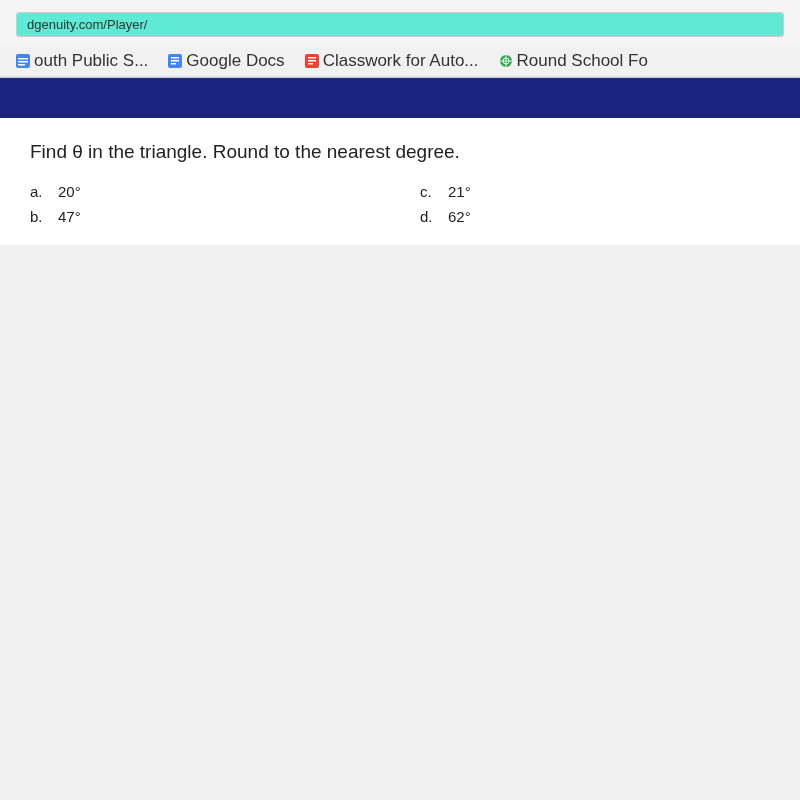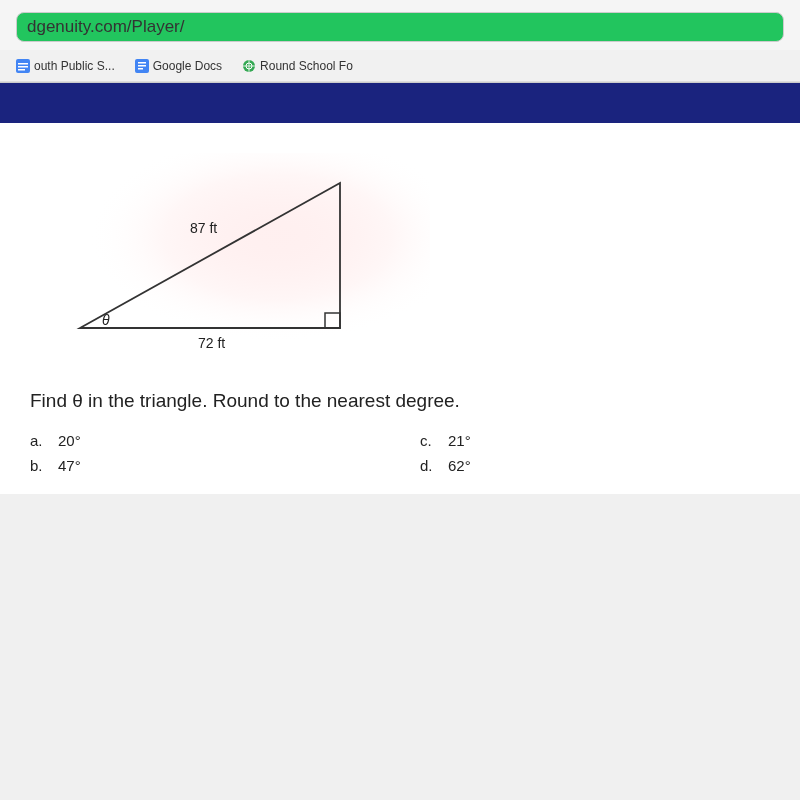--- a/index.html
+++ b/index.html
@@ -11,25 +11,25 @@
       background: #f0f0f0;
     }
 
     
     .browser-chrome {
       background: #f5f5f5;
       border-bottom: 1px solid #ccc;
     }
 
     .address-bar {
-      background: #22c55e;
+      background: #5eead4;
       border: 1px solid #ccc;
-      border-radius: 8px;
+      border-radius: 3px;
       padding: 4px 10px;
-      font-size: 17px;
+      font-size: 13px;
       color: #333;
       margin: 6px 8px;
       display: block;
     }
 
     .bookmarks-bar {
       background: #f1f1f1;
       border-bottom: 1px solid #ddd;
       padding: 4px 8px;
       display: flex;
@@ -38,21 +38,21 @@
       height: 32px;
       overflow: hidden;
     }
 
     .bookmark-item {
       display: flex;
       align-items: center;
       gap: 4px;
       padding: 3px 8px;
       border-radius: 3px;
-      font-size: 12px;
+      font-size: 17px;
       color: #333;
       cursor: pointer;
       white-space: nowrap;
     }
 
     .bookmark-icon {
       width: 14px;
       height: 14px;
       display: inline-flex;
       align-items: center;
@@ -195,20 +195,31 @@
         <svg width="14" height="14" viewBox="0 0 14 14">
           <rect width="14" height="14" fill="#4285f4" rx="2"></rect>
           <rect x="3" y="3" width="8" height="1.5" fill="white"></rect>
           <rect x="3" y="6" width="8" height="1.5" fill="white"></rect>
           <rect x="3" y="9" width="5" height="1.5" fill="white"></rect>
         </svg>
       </span>
       <span>Google Docs</span>
     </div>
 
+    <div class="bookmark-item">
+      <span class="bookmark-icon">
+        <svg width="14" height="14" viewBox="0 0 14 14">
+          <rect width="14" height="14" fill="#ea4335" rx="2"></rect>
+          <rect x="3" y="3" width="8" height="1.5" fill="white"></rect>
+          <rect x="3" y="6" width="8" height="1.5" fill="white"></rect>
+          <rect x="3" y="9" width="5" height="1.5" fill="white"></rect>
+        </svg>
+      </span>
+      <span>Classwork for Auto...</span>
+    </div>
 
     <div class="bookmark-item">
       <span class="bookmark-icon">
         <svg width="14" height="14" viewBox="0 0 14 14">
           <circle cx="7" cy="7" r="6" fill="#34a853"></circle>
           <circle cx="7" cy="7" r="3" fill="none" stroke="white" stroke-width="1"></circle>
           <line x1="7" y1="1" x2="7" y2="13" stroke="white" stroke-width="0.8"></line>
           <line x1="1" y1="7" x2="13" y2="7" stroke="white" stroke-width="0.8"></line>
         </svg>
       </span>
@@ -217,44 +228,20 @@
   </div>
 </div>
 
 <div class="nav-bar"></div>
 
 <div class="main-content">
 
 
   <div class="question-area">
 
-    <div class="triangle-container">
-      <svg width="380" height="210" viewBox="0 0 380 210">
-
-        <defs>
-          <radialGradient id="wm" cx="60%" cy="40%">
-            <stop offset="0%" stop-color="#ffcccc" stop-opacity="0.3"></stop>
-            <stop offset="60%" stop-color="#ffaaaa" stop-opacity="0.1"></stop>
-            <stop offset="100%" stop-color="white" stop-opacity="0"></stop>
-          </radialGradient>
-        </defs>
-        <rect width="380" height="210" fill="url(#wm)"></rect>
-
-        <polygon points="30,175 290,30 290,175" fill="none" stroke="#333" stroke-width="1.8"></polygon>
-
-        <rect x="275" y="160" width="15" height="15" fill="none" stroke="#333" stroke-width="1.5"></rect>
-
-        <text x="140" y="80" font-size="14" font-family="Arial" fill="#222">87 ft</text>
-
-        <text x="148" y="195" font-size="14" font-family="Arial" fill="#222">72 ft</text>
-
-        <text x="52" y="172" font-size="14" font-family="Arial" fill="#222" font-style="italic">θ</text>
-
-      </svg>
-    </div>
 
     <div class="question-text">Find θ in the triangle. Round to the nearest degree.</div>
 
     <div class="answers-grid">
       <div class="answer-item">
         <span class="answer-letter">a.</span>
         <span class="answer-value">20°</span>
       </div>
       <div class="answer-item">
         <span class="answer-letter">c.</span>

